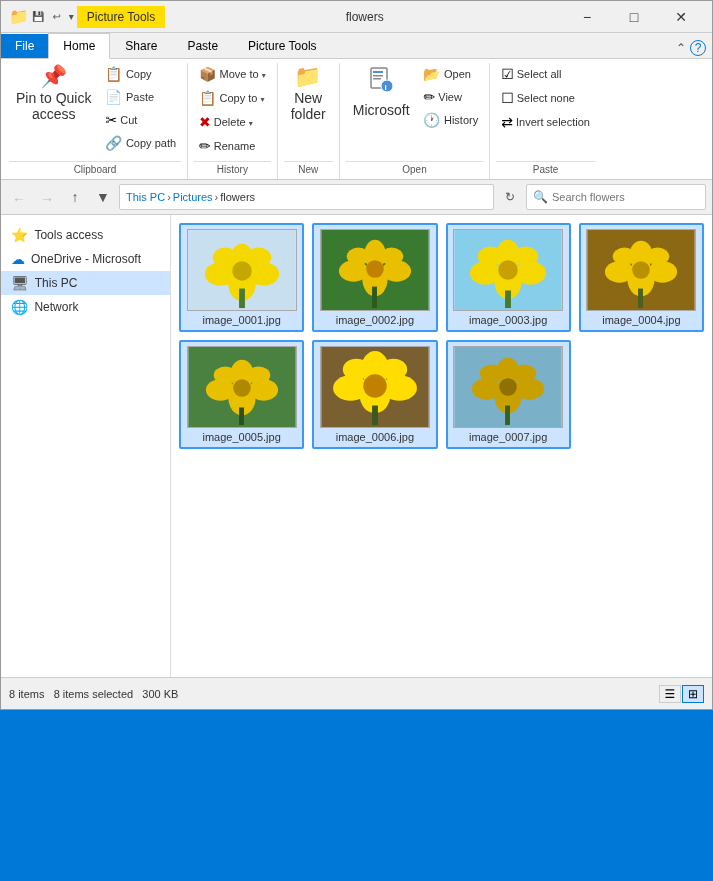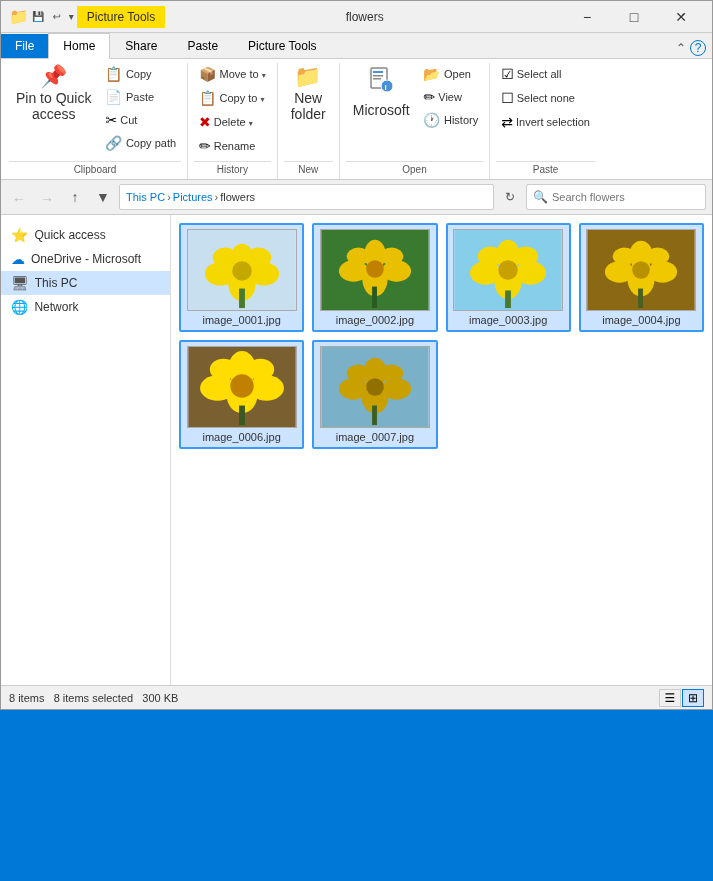--- a/index.html
+++ b/index.html
@@ -62,21 +62,21 @@
     .sidebar-label { font-size: 12px; color: #333; }
     
     
     .main-content { flex: 1; overflow: auto; padding: 8px; background: #fff; }
     .file-grid { display: grid; grid-template-columns: repeat(4, 1fr); gap: 8px; }
     .file-item { display: flex; flex-direction: column; align-items: center; padding: 4px; cursor: pointer; border: 2px solid #3b9af7; background: #cce4ff; border-radius: 2px; }
     .file-thumbnail { width: 110px; height: 82px; overflow: hidden; border: 1px solid #aaa; display: flex; align-items: center; justify-content: center; background: #ddf; }
     .file-name { font-size: 11px; color: #333; margin-top: 3px; text-align: left; }
     
     
-    .status-bar { height: 24px; border-top: 1px solid #ccc; background: #f0f0f0; display: flex; align-items: center; padding: 0 8px; justify-content: space-between; }
+    .status-bar { height: 32px; border-top: 1px solid #ccc; background: #f0f0f0; display: flex; align-items: center; padding: 0 8px; justify-content: space-between; }
     .status-text { font-size: 11px; color: #333; }
     .status-view-btns { display: flex; gap: 1px; }
     .view-btn { width: 22px; height: 18px; display: flex; align-items: center; justify-content: center; cursor: pointer; border: 1px solid #ccc; font-size: 12px; }
     .view-btn.active { background: #cce4ff; border-color: #0078d7; }
 
     
     .flower-svg { width: 100%; height: 100%; }
 
     
     .dropdown-arrow { font-size: 8px; color: #555; }
@@ -252,21 +252,21 @@
       <div class="search-icon">🔍</div>
       <input class="search-input" type="text" placeholder="Search flowers" style="">
     </div>
   </div>
 
   <div class="file-area">
 
     <div class="sidebar">
       <div class="sidebar-item">
         <span class="sidebar-icon" style="color:#4a90d9;">⭐</span>
-        <span class="sidebar-label">Quick access</span>
+        <span class="sidebar-label">Tools access</span>
       </div>
       <div class="sidebar-item">
         <span class="sidebar-icon" style="color:#0078d7;">☁</span>
         <span class="sidebar-label">OneDrive - Microsoft</span>
       </div>
       <div class="sidebar-item selected">
         <span class="sidebar-icon" style="color:#555;">🖥</span>
         <span class="sidebar-label">This PC</span>
       </div>
       <div class="sidebar-item">
@@ -339,20 +339,36 @@
               <ellipse cx="77" cy="43" rx="15" ry="11" fill="#f0c800"></ellipse>
               <ellipse cx="38" cy="27" rx="12" ry="9" fill="#f0c800"></ellipse>
               <ellipse cx="72" cy="27" rx="12" ry="9" fill="#f0c800"></ellipse>
               <circle cx="55" cy="41" r="9" fill="#b89000"></circle>
               <rect x="52" y="60" width="5" height="20" fill="#4a6020"></rect>
             </svg>
           </div>
           <div class="file-name">image_0004.jpg</div>
         </div>
 
+        <div class="file-item">
+          <div class="file-thumbnail">
+            <svg viewBox="0 0 110 82" class="flower-svg">
+              <rect width="110" height="82" fill="#4a8040"></rect>
+              <ellipse cx="55" cy="52" rx="14" ry="18" fill="#e8c000"></ellipse>
+              <ellipse cx="55" cy="28" rx="12" ry="15" fill="#e8c000"></ellipse>
+              <ellipse cx="33" cy="44" rx="15" ry="11" fill="#e8c000"></ellipse>
+              <ellipse cx="77" cy="44" rx="15" ry="11" fill="#e8c000"></ellipse>
+              <ellipse cx="38" cy="29" rx="12" ry="9" fill="#e8c000"></ellipse>
+              <ellipse cx="72" cy="29" rx="12" ry="9" fill="#e8c000"></ellipse>
+              <circle cx="55" cy="42" r="9" fill="#b08800"></circle>
+              <rect x="52" y="62" width="5" height="18" fill="#2a5020"></rect>
+            </svg>
+          </div>
+          <div class="file-name">image_0005.jpg</div>
+        </div>
 
         <div class="file-item">
           <div class="file-thumbnail">
             <svg viewBox="0 0 110 82" class="flower-svg">
               <rect width="110" height="82" fill="#7a6030"></rect>
               <ellipse cx="55" cy="48" rx="16" ry="20" fill="#ffdd00"></ellipse>
               <ellipse cx="55" cy="22" rx="14" ry="18" fill="#ffdd00"></ellipse>
               <ellipse cx="30" cy="42" rx="18" ry="13" fill="#ffdd00"></ellipse>
               <ellipse cx="80" cy="42" rx="18" ry="13" fill="#ffdd00"></ellipse>
               <ellipse cx="36" cy="23" rx="14" ry="11" fill="#ffdd00"></ellipse>

